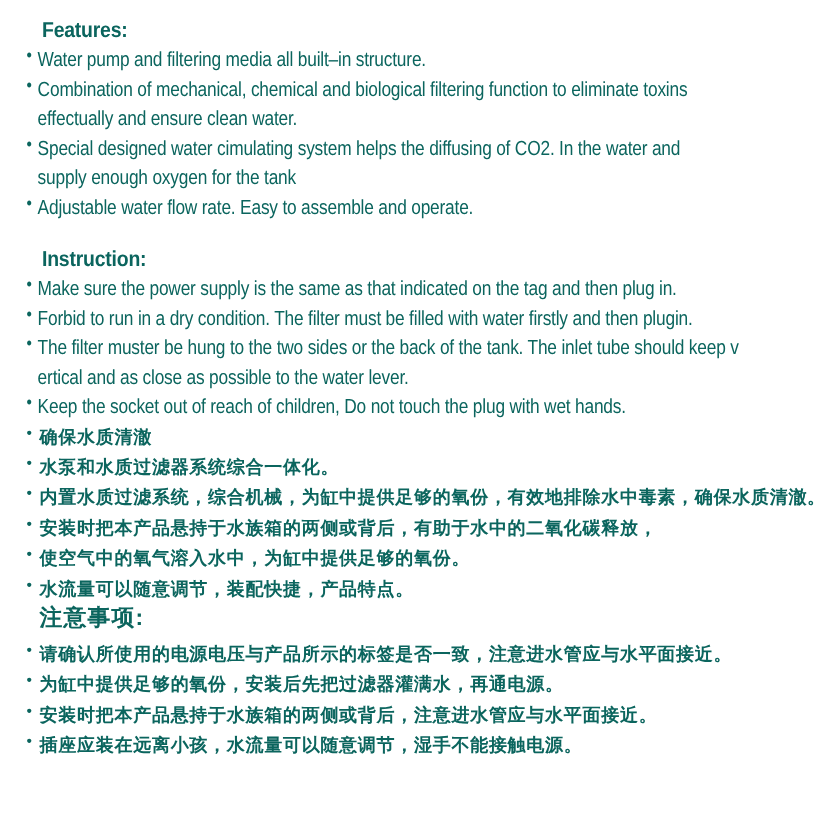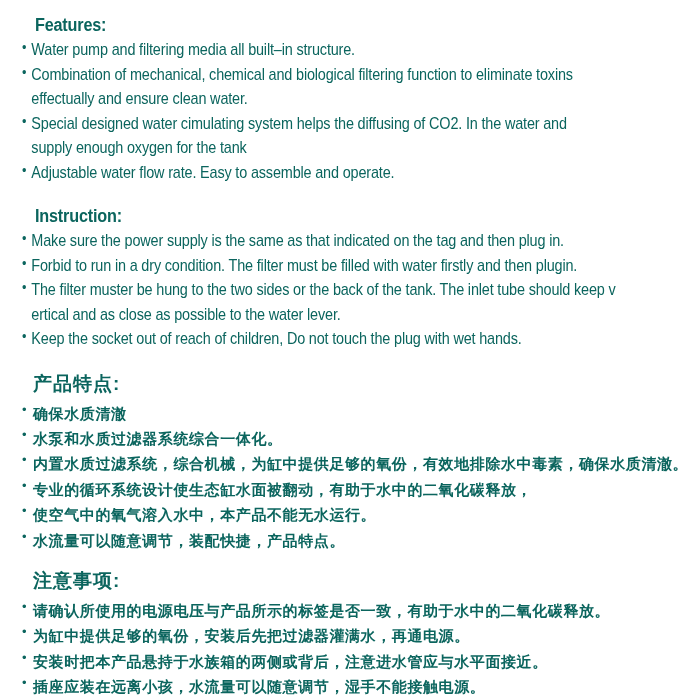--- a/index.html
+++ b/index.html
@@ -62,21 +62,21 @@
     letter-spacing: -0.2px;
   }
   .sec-zh .line {
     font-size: 15px;
     line-height: 25.4px;
     font-weight: 600;
     letter-spacing: 0.6px;
   }
   .sec-instruction .heading { margin-top: 20px; }
   .sec-product-features .heading { margin-top: 20px; }
-  .sec-precautions .heading { margin-top: 16px; }
+  .sec-precautions .heading { margin-top: 0px; }
 </style>
 </head>
 <body>
 
 <div class="doc">
 
   <section class="sec-en sec-features">
     <div class="heading">Features:</div>
     <div class="items">
       <div class="item">
@@ -117,55 +117,54 @@
         <div class="line">ertical and as close as possible to the water lever.</div>
       </div>
       <div class="item">
         <span class="bullet">•</span>
         <div class="line">Keep the socket out of reach of children, Do not touch the plug with wet hands.</div>
       </div>
     </div>
   </section>
 
   <section class="sec-zh sec-product-features">
-    <div class="heading">产品特点:</div>
     <div class="items">
       <div class="item">
         <span class="bullet">•</span>
         <div class="line">确保水质清澈</div>
       </div>
       <div class="item">
         <span class="bullet">•</span>
         <div class="line">水泵和水质过滤器系统综合一体化。</div>
       </div>
       <div class="item">
         <span class="bullet">•</span>
         <div class="line">内置水质过滤系统，综合机械，为缸中提供足够的氧份，有效地排除水中毒素，确保水质清澈。</div>
       </div>
       <div class="item">
         <span class="bullet">•</span>
-        <div class="line">专业的循环系统设计使生态缸水面被翻动，有助于水中的二氧化碳释放，</div>
+        <div class="line">安装时把本产品悬持于水族箱的两侧或背后，有助于水中的二氧化碳释放，</div>
       </div>
       <div class="item">
         <span class="bullet">•</span>
-        <div class="line">使空气中的氧气溶入水中，本产品不能无水运行。</div>
+        <div class="line">使空气中的氧气溶入水中，为缸中提供足够的氧份。</div>
       </div>
       <div class="item">
         <span class="bullet">•</span>
         <div class="line">水流量可以随意调节，装配快捷，产品特点。</div>
       </div>
     </div>
   </section>
 
   <section class="sec-zh sec-precautions">
     <div class="heading">注意事项:</div>
     <div class="items">
       <div class="item">
         <span class="bullet">•</span>
-        <div class="line">请确认所使用的电源电压与产品所示的标签是否一致，有助于水中的二氧化碳释放。</div>
+        <div class="line">请确认所使用的电源电压与产品所示的标签是否一致，注意进水管应与水平面接近。</div>
       </div>
       <div class="item">
         <span class="bullet">•</span>
         <div class="line">为缸中提供足够的氧份，安装后先把过滤器灌满水，再通电源。</div>
       </div>
       <div class="item">
         <span class="bullet">•</span>
         <div class="line">安装时把本产品悬持于水族箱的两侧或背后，注意进水管应与水平面接近。</div>
       </div>
       <div class="item">

